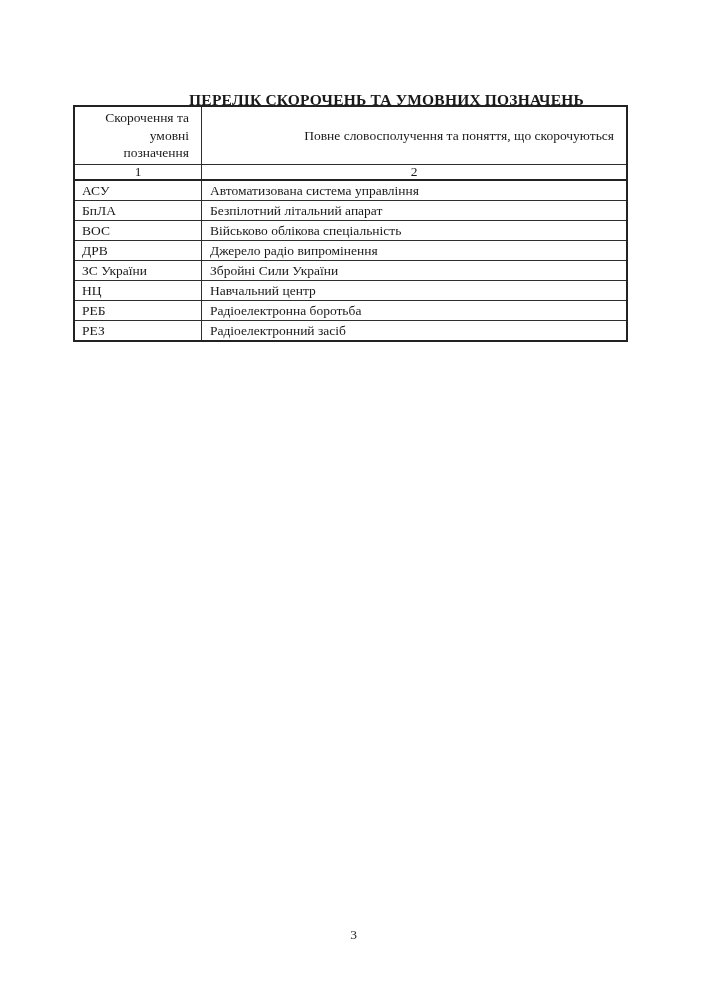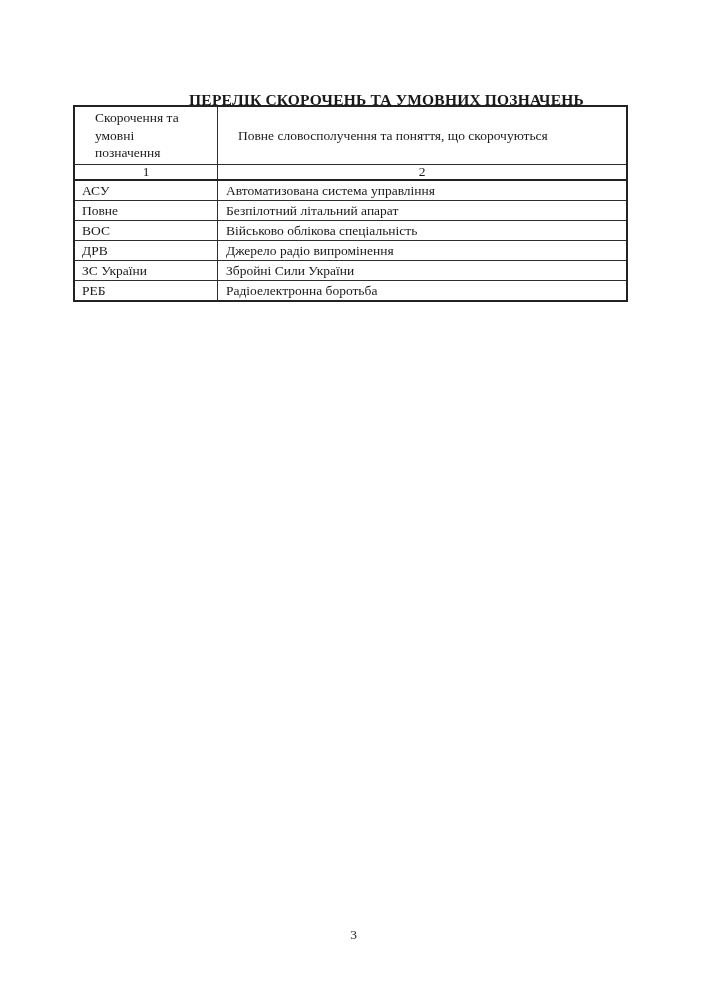--- a/index.html
+++ b/index.html
@@ -42,22 +42,22 @@
   .abbr-table td {
     border: 1px solid #2e2e2e;
     font-weight: normal;
     overflow: hidden;
     white-space: nowrap;
   }
   .col1 { width: 102px; }
   tr.header-row th {
     height: 53px;
     vertical-align: middle;
-    text-align: left;
-    padding: 2px 20px;
+    text-align: right;
+    padding: 2px 12px;
     line-height: 1.3;
     white-space: normal;
   }
   tr.index-row td {
     height: 14px;
     text-align: center;
     padding: 0;
     line-height: 14px;
   }
   tbody td {
@@ -96,37 +96,45 @@
         <td>1</td>
         <td>2</td>
       </tr>
     </thead>
     <tbody id="table-body">
         <tr>
     <td class="abbr">АСУ</td>
     <td class="full">Автоматизована система управління</td>
   </tr>
         <tr>
-    <td class="abbr">Повне</td>
+    <td class="abbr">БпЛА</td>
     <td class="full">Безпілотний літальний апарат</td>
   </tr>
         <tr>
     <td class="abbr">ВОС</td>
     <td class="full">Військово облікова спеціальність</td>
   </tr>
         <tr>
     <td class="abbr">ДРВ</td>
     <td class="full">Джерело радіо випромінення</td>
   </tr>
         <tr>
     <td class="abbr">ЗС України</td>
     <td class="full">Збройні Сили України</td>
   </tr>
         <tr>
+    <td class="abbr">НЦ</td>
+    <td class="full">Навчальний центр</td>
+  </tr>
+        <tr>
     <td class="abbr">РЕБ</td>
     <td class="full">Радіоелектронна боротьба</td>
+  </tr>
+        <tr>
+    <td class="abbr">РЕЗ</td>
+    <td class="full">Радіоелектронний засіб</td>
   </tr>
       </tbody>
   </table>
 
   <div class="page-number">3</div>
 
 </div>
 
 </body></html>

